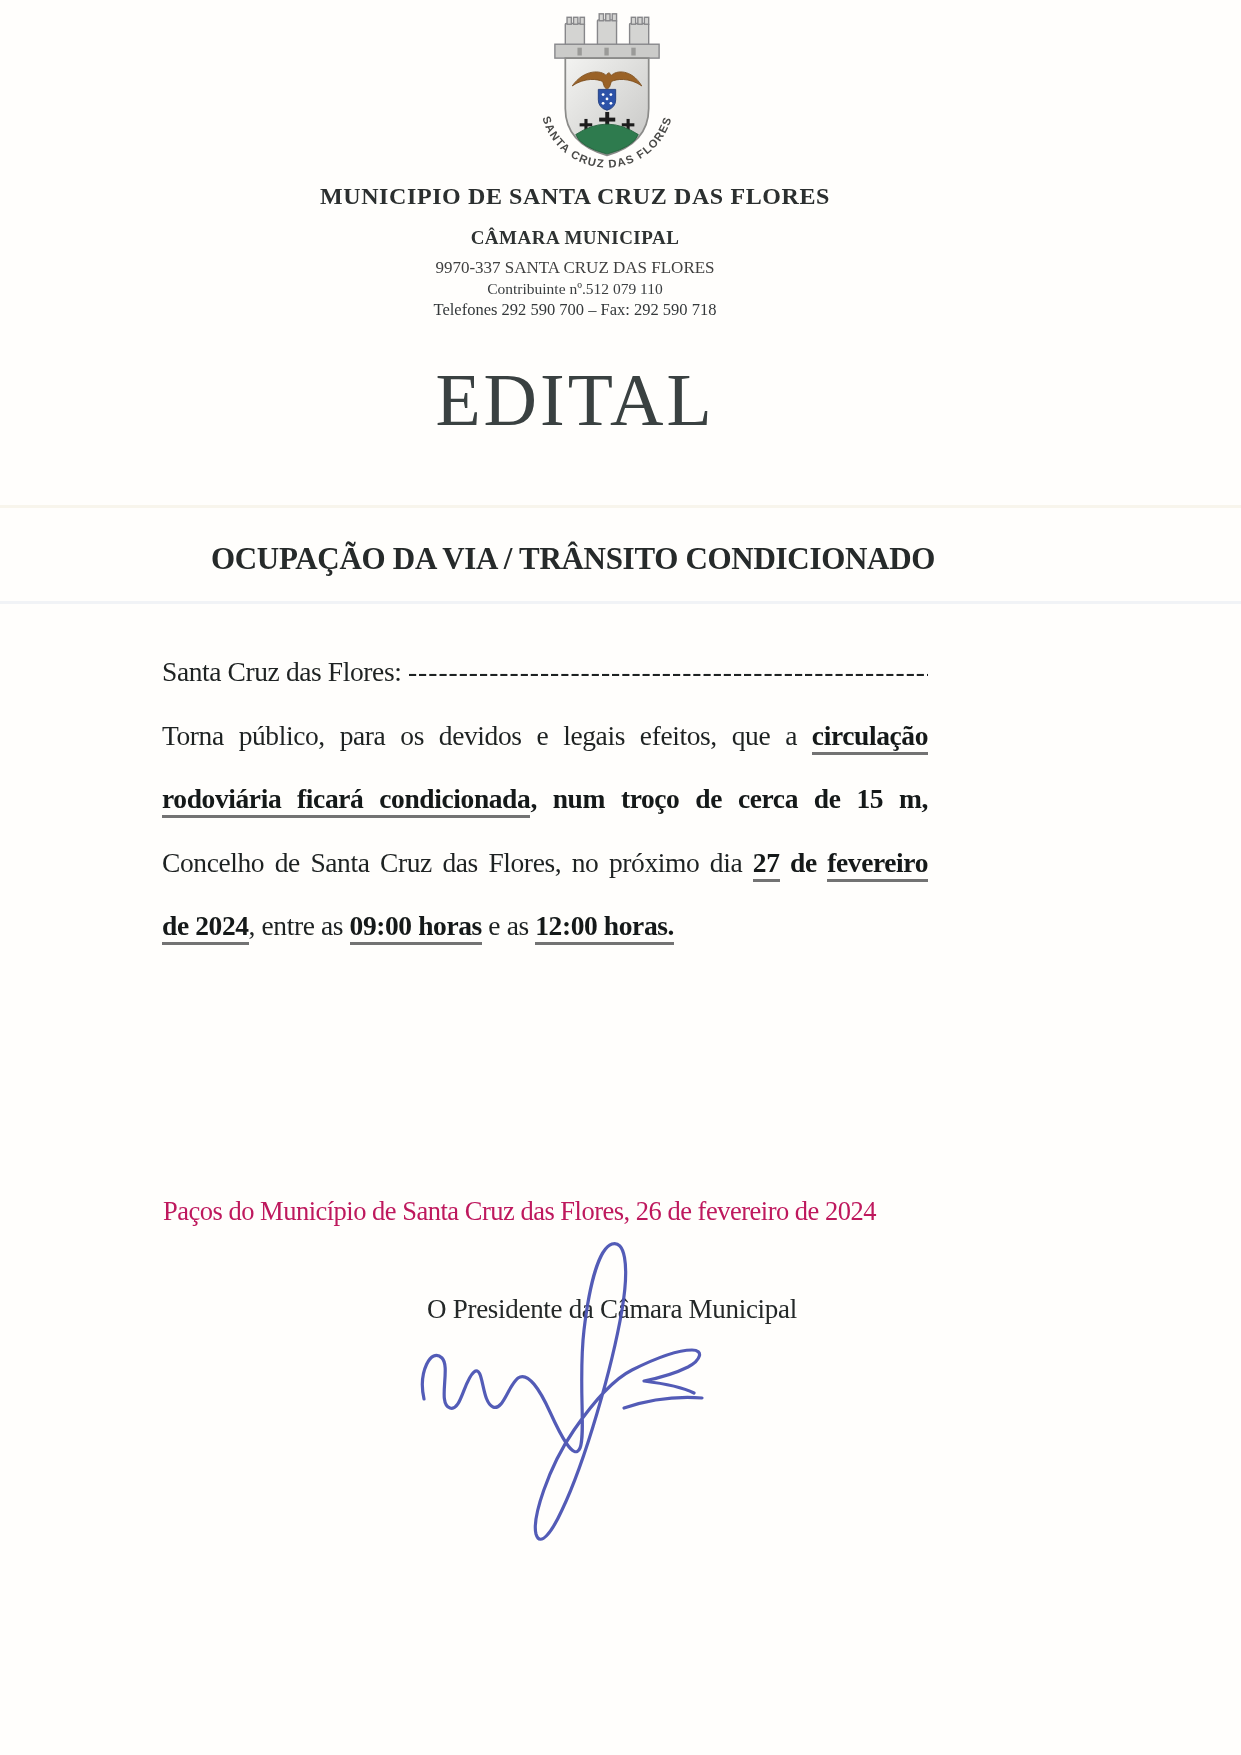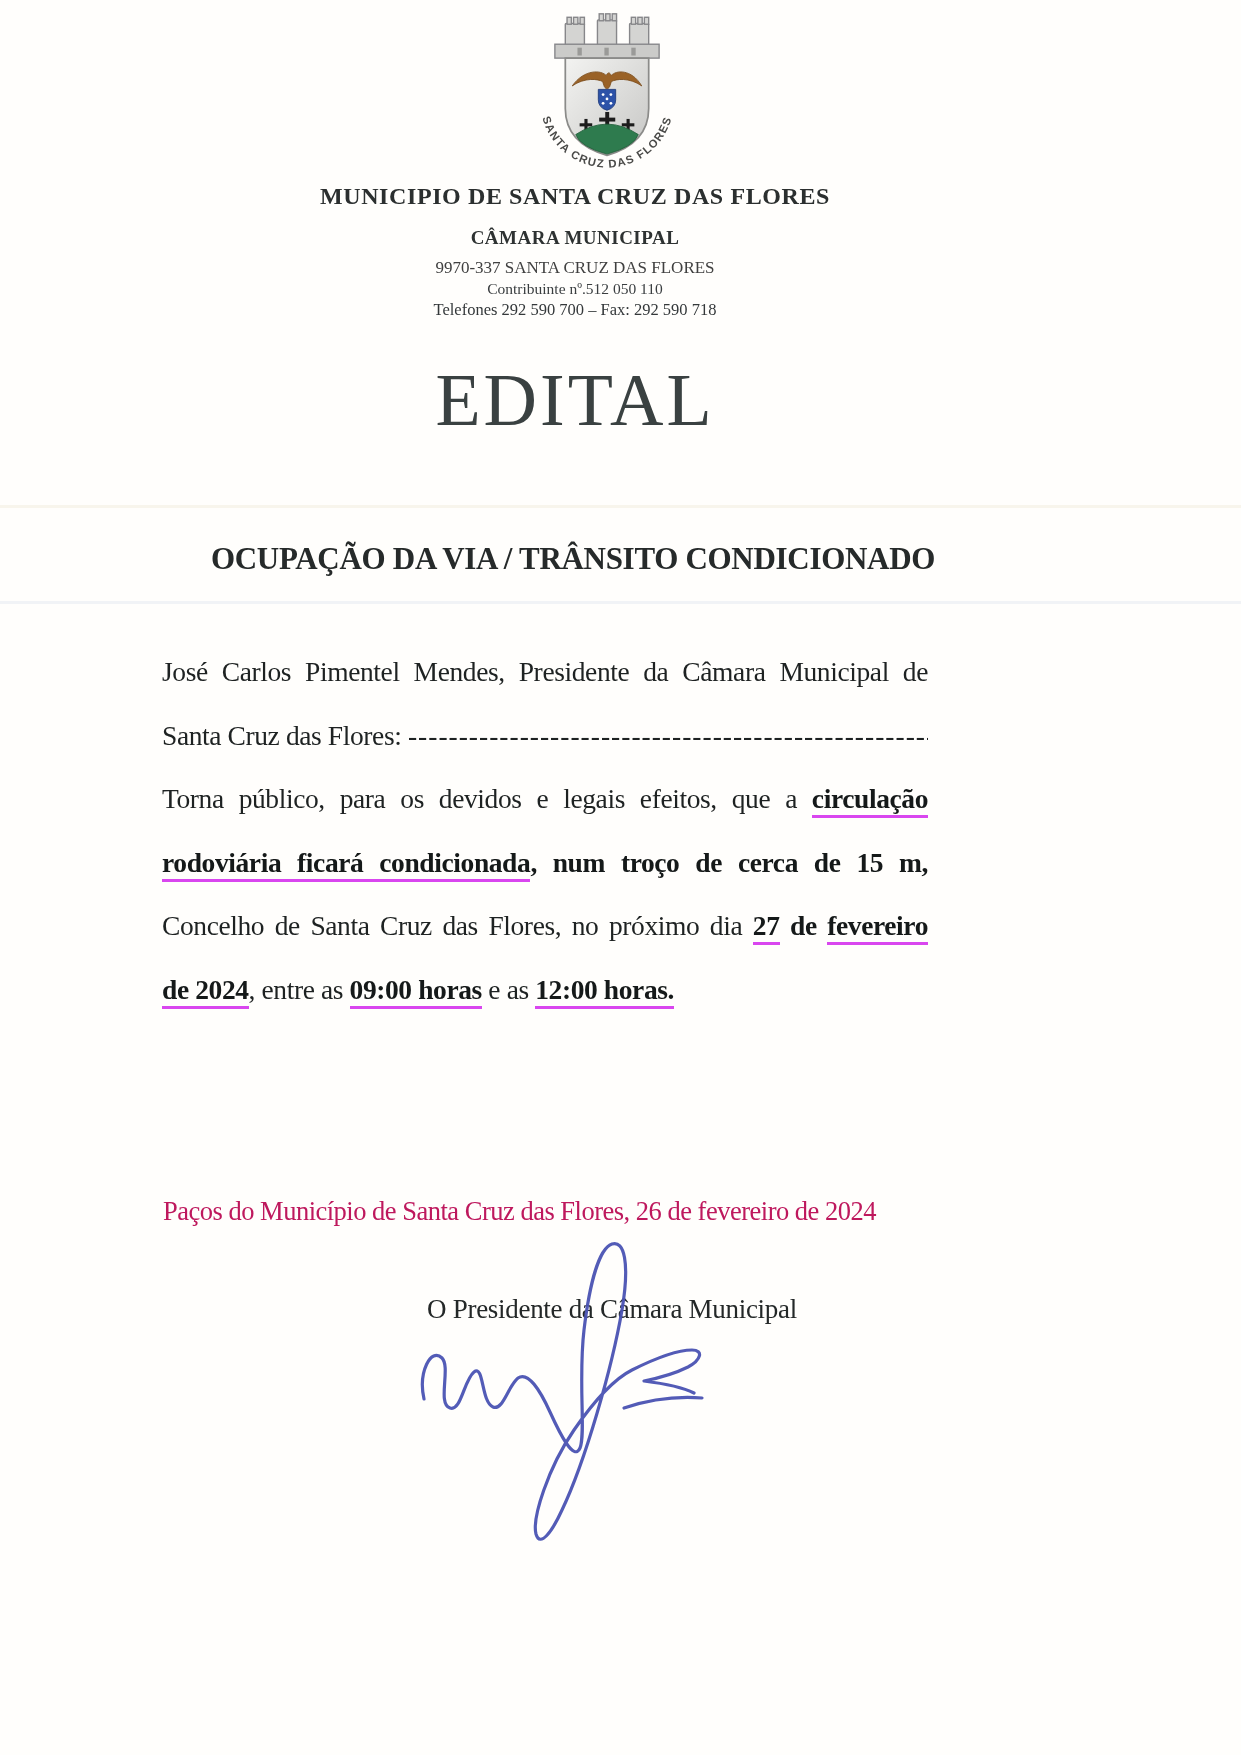--- a/index.html
+++ b/index.html
@@ -27,21 +27,21 @@
     font-size:31px;font-weight:bold;letter-spacing:-.3px;color:#262a2a;
   }
   .artifact-a{position:absolute;top:505px;left:0;width:100%;height:3px;background:#f6f2e7;opacity:.75;}
   .artifact-b{position:absolute;top:601px;left:0;width:100%;height:3px;background:#edf0f4;opacity:.8;}
   
   .body-text{position:absolute;left:162px;top:640px;width:766px;font-size:27.5px;
              letter-spacing:-.4px;color:#1e2222;}
   .bline{height:63.5px;line-height:63.5px;white-space:nowrap;overflow:hidden;}
   .bline.jl{text-align:justify;text-align-last:justify;}
   .bline .b{font-weight:bold;color:#151919;}
-  .bline .u{border-bottom:3px solid #d946ef;padding-bottom:1px;}
+  .bline .u{border-bottom:3px solid #737373;padding-bottom:1px;}
   .bline .dashes{letter-spacing:1px;}
   
   .place-date{position:absolute;left:163px;top:1196px;width:980px;font-size:26.5px;
               letter-spacing:-.5px;color:#be185d;}
   .signer-title{position:absolute;left:0;top:1294px;width:1224px;text-align:center;
                 font-size:27px;letter-spacing:-.3px;color:#242828;}
   .signer-name{position:absolute;left:0;top:1432px;width:1224px;text-align:center;
                font-size:27px;letter-spacing:-.3px;color:#242828;}
   .sig-svg{position:absolute;left:0;top:0;width:1241px;height:1755px;pointer-events:none;}
 </style>
@@ -104,31 +104,30 @@
     <path d="M 64 148 Q 100 124 136 148 Q 131 162 100 170.5 Q 69 162 64 148 Z" fill="#2e7b4e" stroke="#22603b" stroke-width="1"></path>
 
     <text font-family="Liberation Sans, sans-serif" font-size="13" letter-spacing="1.5" fill="#4a4a48" font-weight="bold">
       <textPath href="#mottoPath" startOffset="50%" text-anchor="middle">SANTA CRUZ DAS FLORES</textPath>
     </text>
   </svg>
 
   <div class="hdr hdr-muni">MUNICIPIO DE SANTA CRUZ DAS FLORES</div>
   <div class="hdr hdr-cam">CÂMARA MUNICIPAL</div>
   <div class="hdr hdr-addr">9970-337 SANTA CRUZ DAS FLORES</div>
-  <div class="hdr hdr-contrib">Contribuinte nº.512 050 110</div>
+  <div class="hdr hdr-contrib">Contribuinte nº.512 079 110</div>
   <div class="hdr hdr-tel">Telefones 292 590 700 – Fax: 292 590 718</div>
 
   <div class="artifact-a"></div>
   <div class="artifact-b"></div>
 
   <div class="edital">EDITAL</div>
   <div class="subtitle">OCUPAÇÃO DA VIA / TRÂNSITO CONDICIONADO</div>
 
   <div class="body-text">
-      <div class="bline jl"><span>José Carlos Pimentel Mendes, Presidente da Câmara Municipal de</span></div>
       <div class="bline"><span>Santa Cruz das Flores: </span><span class="dashes">------------------------------------------------------------------</span></div>
       <div class="bline jl"><span>Torna público, para os devidos e legais efeitos, que a </span><span class="b u">circulação</span></div>
       <div class="bline jl"><span class="b u">rodoviária ficará condicionada</span><span class="b">, num troço de cerca de 15 m,</span></div>
       <div class="bline jl"><span>Concelho de Santa Cruz das Flores, no próximo dia </span><span class="b u">27</span><span class="b"> de </span><span class="b u">fevereiro</span></div>
       <div class="bline"><span class="b u">de 2024</span><span>, entre as </span><span class="b u">09:00 horas</span><span> e as </span><span class="b u">12:00 horas.</span></div>
     </div>
 
   <div class="place-date">Paços do Município de Santa Cruz das Flores, 26 de fevereiro de 2024</div>
   <div class="signer-title">O Presidente da Câmara Municipal</div>
 

